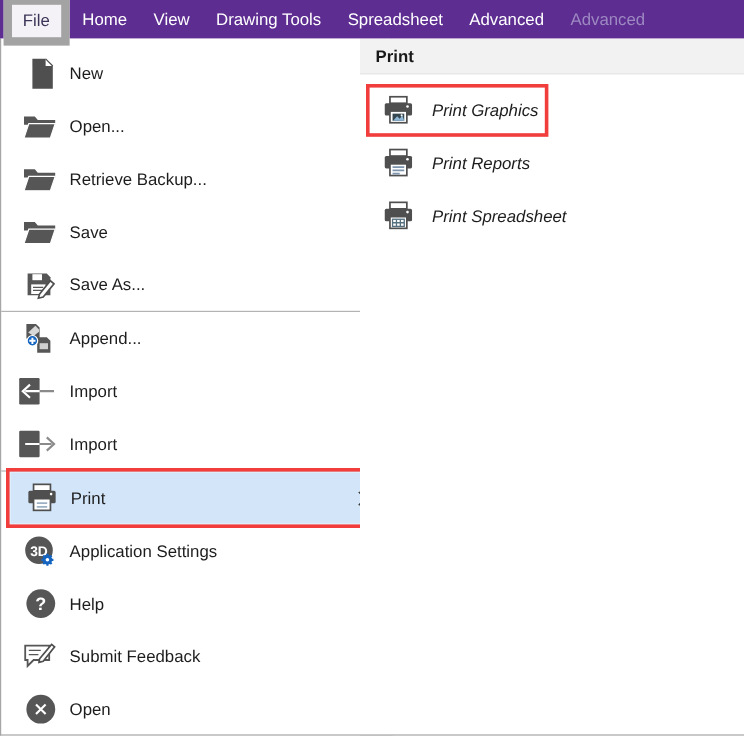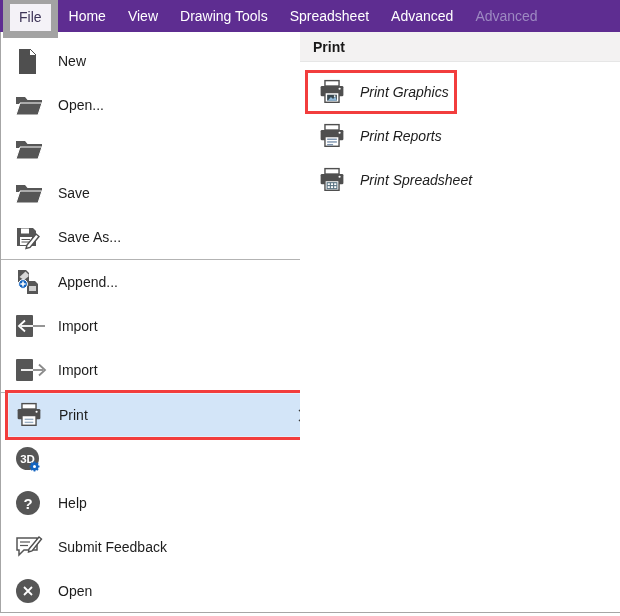--- a/index.html
+++ b/index.html
@@ -25,21 +25,21 @@
   .file-menu {
     position:absolute; top:32px; left:0; width:327px; height:581px;
     background:#ffffff; border:1px solid #a6a6a6; border-top:none;
     padding-top:7px; z-index:4;
   }
   .menu-item {
     height:44px; display:flex; align-items:center;
     padding:0 12px 0 14px; font-size:14px; color:#1d1d1d;
     position:relative; cursor:default;
   }
-  .menu-item .icn { width:32px; height:30px; display:flex; align-items:center; justify-content:flex-start; flex:none; }
+  .menu-item .icn { width:32px; height:30px; display:flex; align-items:center; justify-content:flex-end; flex:none; }
   .menu-item .lbl { margin-left:11px; }
   .menu-item .chev { margin-left:auto; display:flex; align-items:center; }
   .separator { height:1px; background:#b3b3b3; width:100%; }
   .menu-item.highlight {
     background:#d3e5f8; margin:0 7px; padding-left:7px;
     border:1px solid #e4effb;
   }
   .row-annot {
     position:absolute; left:-4px; right:-4px; top:-4px; bottom:-4px;
     border:3px solid #f23d3d; pointer-events:none;
@@ -103,20 +103,21 @@
     <span class="lbl">Open...</span>
   </div>
 
   <div class="menu-item">
     <span class="icn">
       <svg width="28" height="22" viewBox="0 0 28 22">
         <path d="M1 3 h9 l2.5 3 H27 v4 H1 z" fill="#565656"></path>
         <path d="M1 21 L5 9 h22 l-4 12 z" fill="#565656" stroke="#ffffff" stroke-width="1"></path>
       </svg>
     </span>
+    <span class="lbl">Retrieve Backup...</span>
   </div>
 
   <div class="menu-item">
     <span class="icn">
       <svg width="28" height="22" viewBox="0 0 28 22">
         <path d="M1 3 h9 l2.5 3 H27 v4 H1 z" fill="#565656"></path>
         <path d="M1 21 L5 9 h22 l-4 12 z" fill="#565656" stroke="#ffffff" stroke-width="1"></path>
       </svg>
     </span>
     <span class="lbl">Save</span>
@@ -218,20 +219,21 @@
           <g stroke="#1565c0" stroke-width="1.8">
             <line x1="19.5" y1="15.5" x2="19.5" y2="25.5"></line>
             <line x1="14.5" y1="20.5" x2="24.5" y2="20.5"></line>
             <line x1="16" y1="17" x2="23" y2="24"></line>
             <line x1="23" y1="17" x2="16" y2="24"></line>
           </g>
           <circle cx="19.5" cy="20.5" r="1.5" fill="#ffffff"></circle>
         </g>
       </svg>
     </span>
+    <span class="lbl">Application Settings</span>
   </div>
 
   <div class="menu-item">
     <span class="icn">
       <svg width="26" height="26" viewBox="0 0 26 26">
         <circle cx="13" cy="13" r="12" fill="#565656"></circle>
         <text x="13" y="18.5" font-family="Liberation Sans, sans-serif" font-size="15" font-weight="bold" fill="#ffffff" text-anchor="middle">?</text>
       </svg>
     </span>
     <span class="lbl">Help</span>

